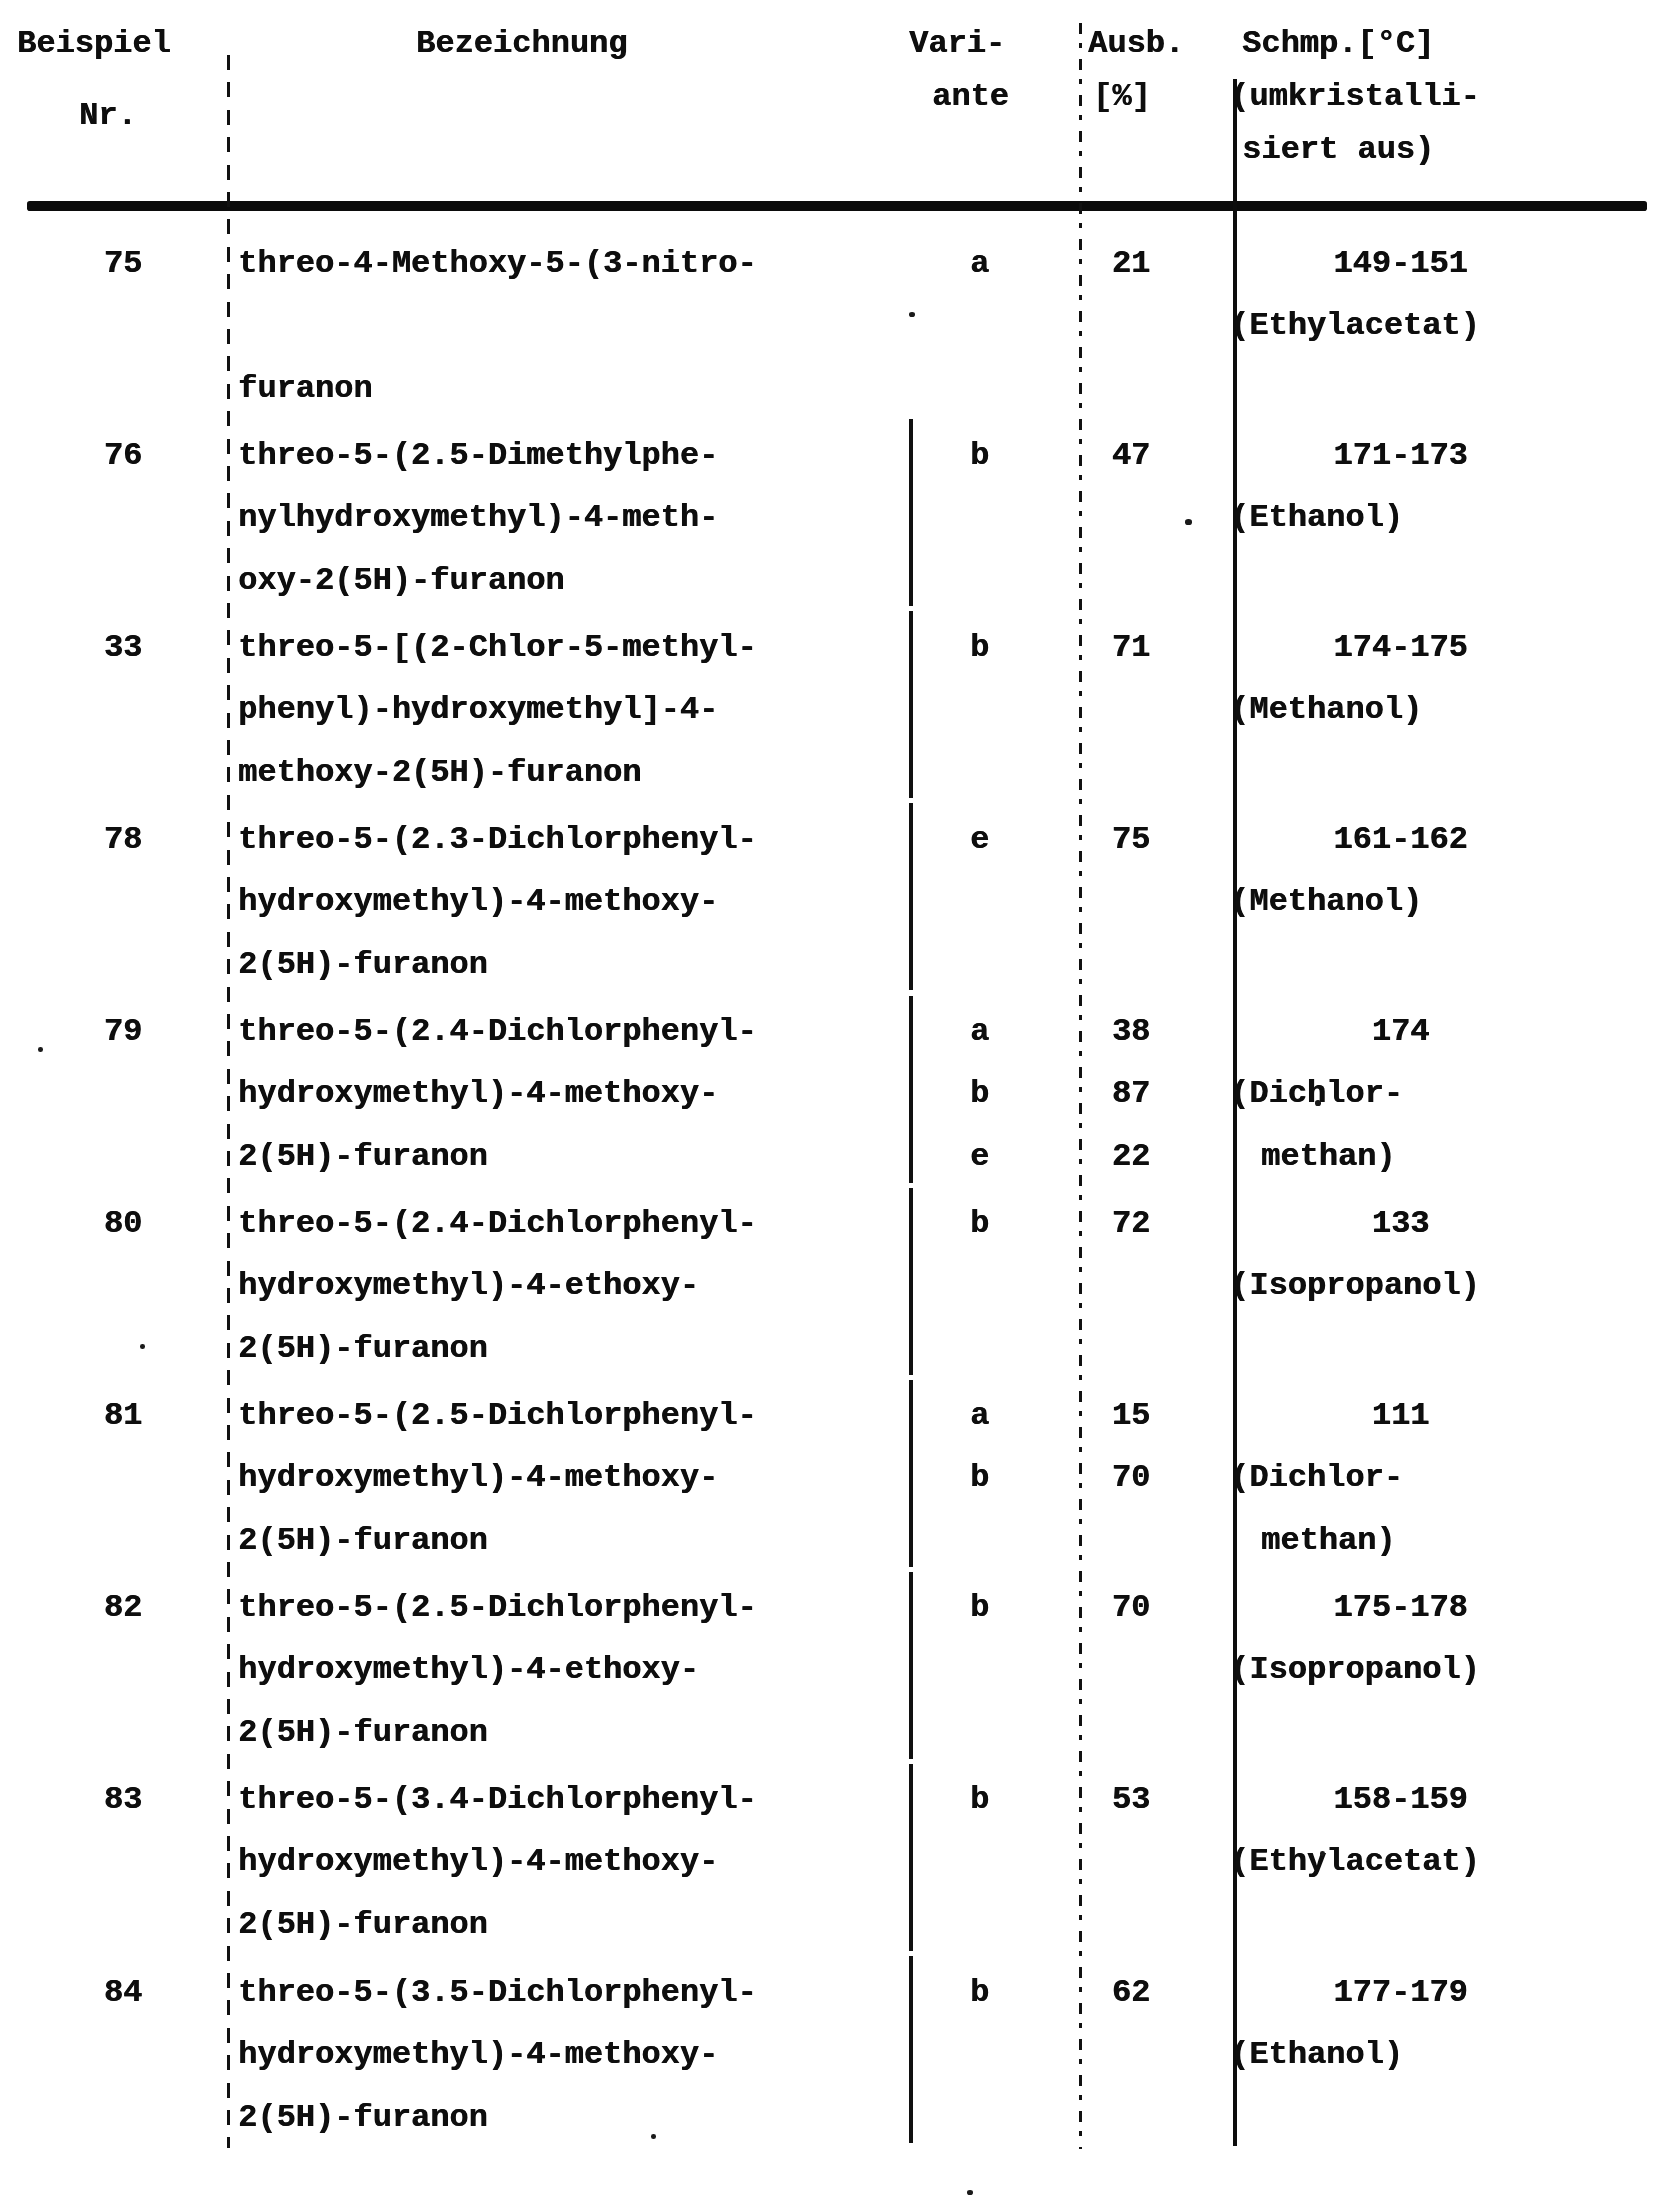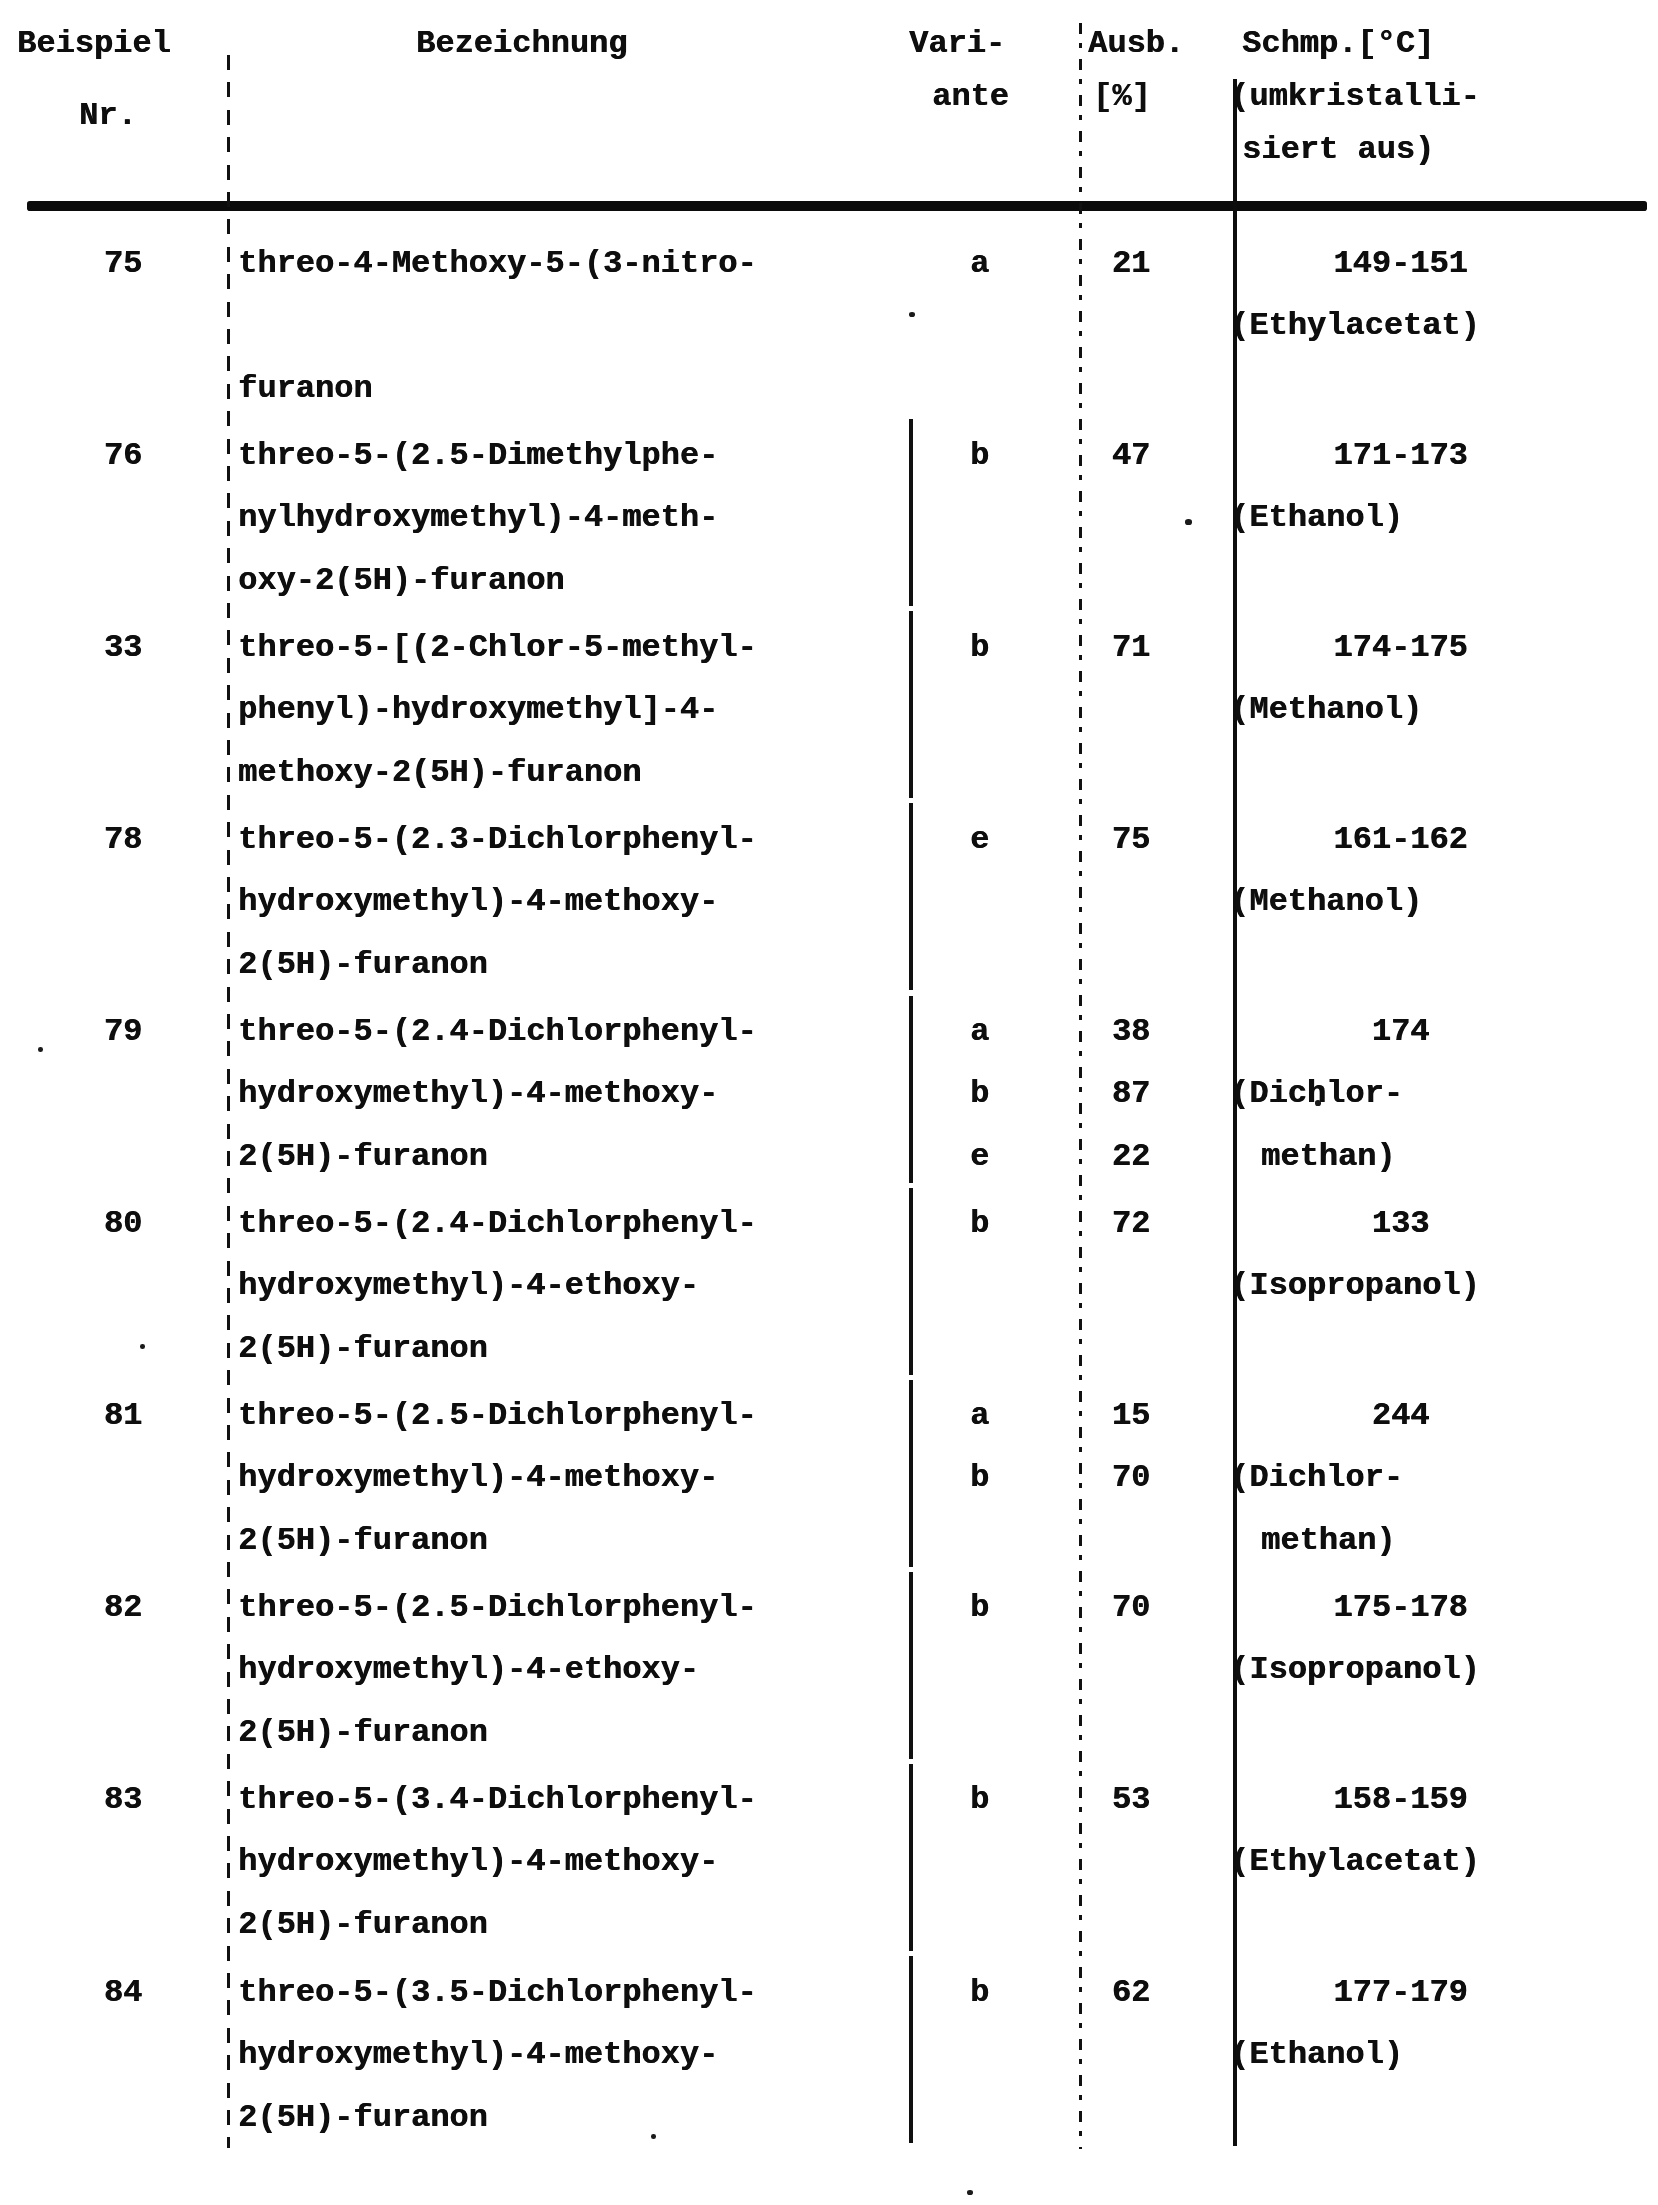--- a/index.html
+++ b/index.html
@@ -126,21 +126,21 @@
       </div>
       <div class="row" style="top: 1389px;">
         <div class="cell nr">81</div>
         <div class="cell name" style="top: 0px;">threo-5-(2.5-Dichlorphenyl-</div>
         <div class="cell name" style="top: 62px;">hydroxymethyl)-4-methoxy-</div>
         <div class="cell name" style="top: 125px;">2(5H)-furanon</div>
         <div class="cell variant" style="top: 0px;">a</div>
         <div class="cell variant" style="top: 62px;">b</div>
         <div class="cell ausb" style="top: 0px;">15</div>
         <div class="cell ausb" style="top: 62px;">70</div>
-        <div class="cell schmp c" style="top: 0px;">244</div>
+        <div class="cell schmp c" style="top: 0px;">111</div>
         <div class="cell schmp" style="top: 62px;">(Dichlor-</div>
         <div class="cell schmp i" style="top: 125px;">methan)</div>
       </div>
       <div class="row" style="top: 1581px;">
         <div class="cell nr">82</div>
         <div class="cell name" style="top: 0px;">threo-5-(2.5-Dichlorphenyl-</div>
         <div class="cell name" style="top: 62px;">hydroxymethyl)-4-ethoxy-</div>
         <div class="cell name" style="top: 125px;">2(5H)-furanon</div>
         <div class="cell variant" style="top: 0px;">b</div>
         <div class="cell ausb" style="top: 0px;">70</div>

